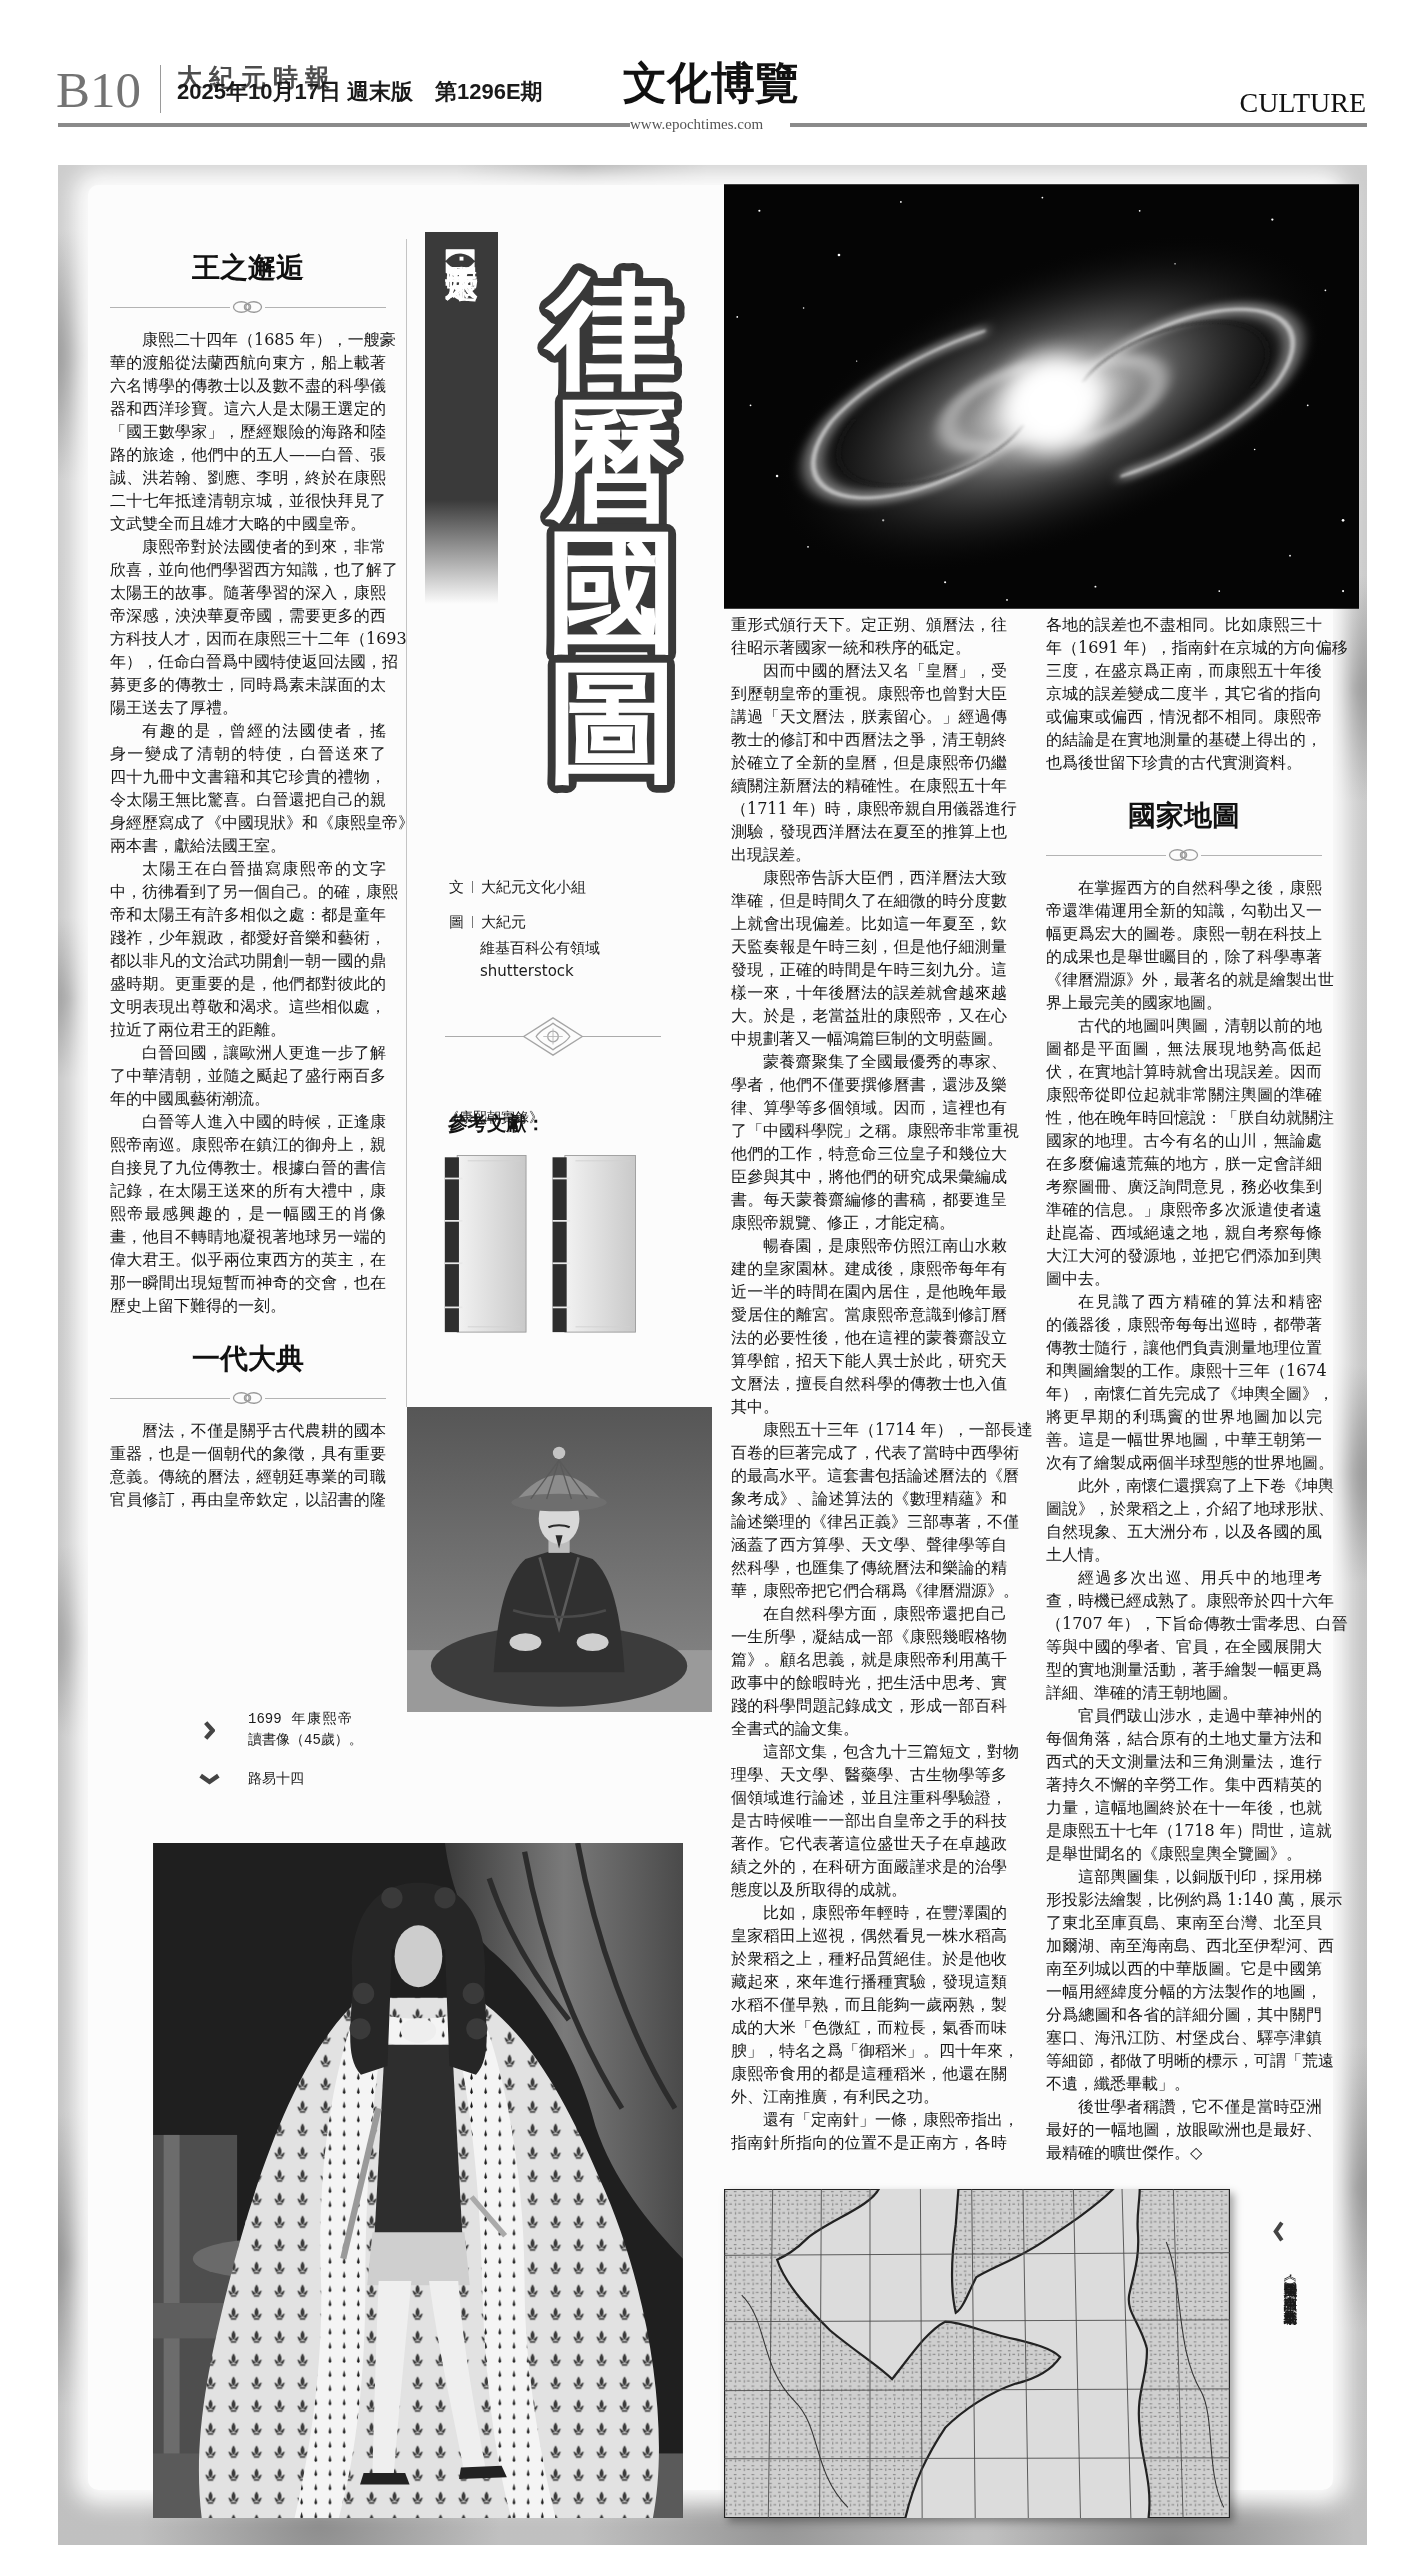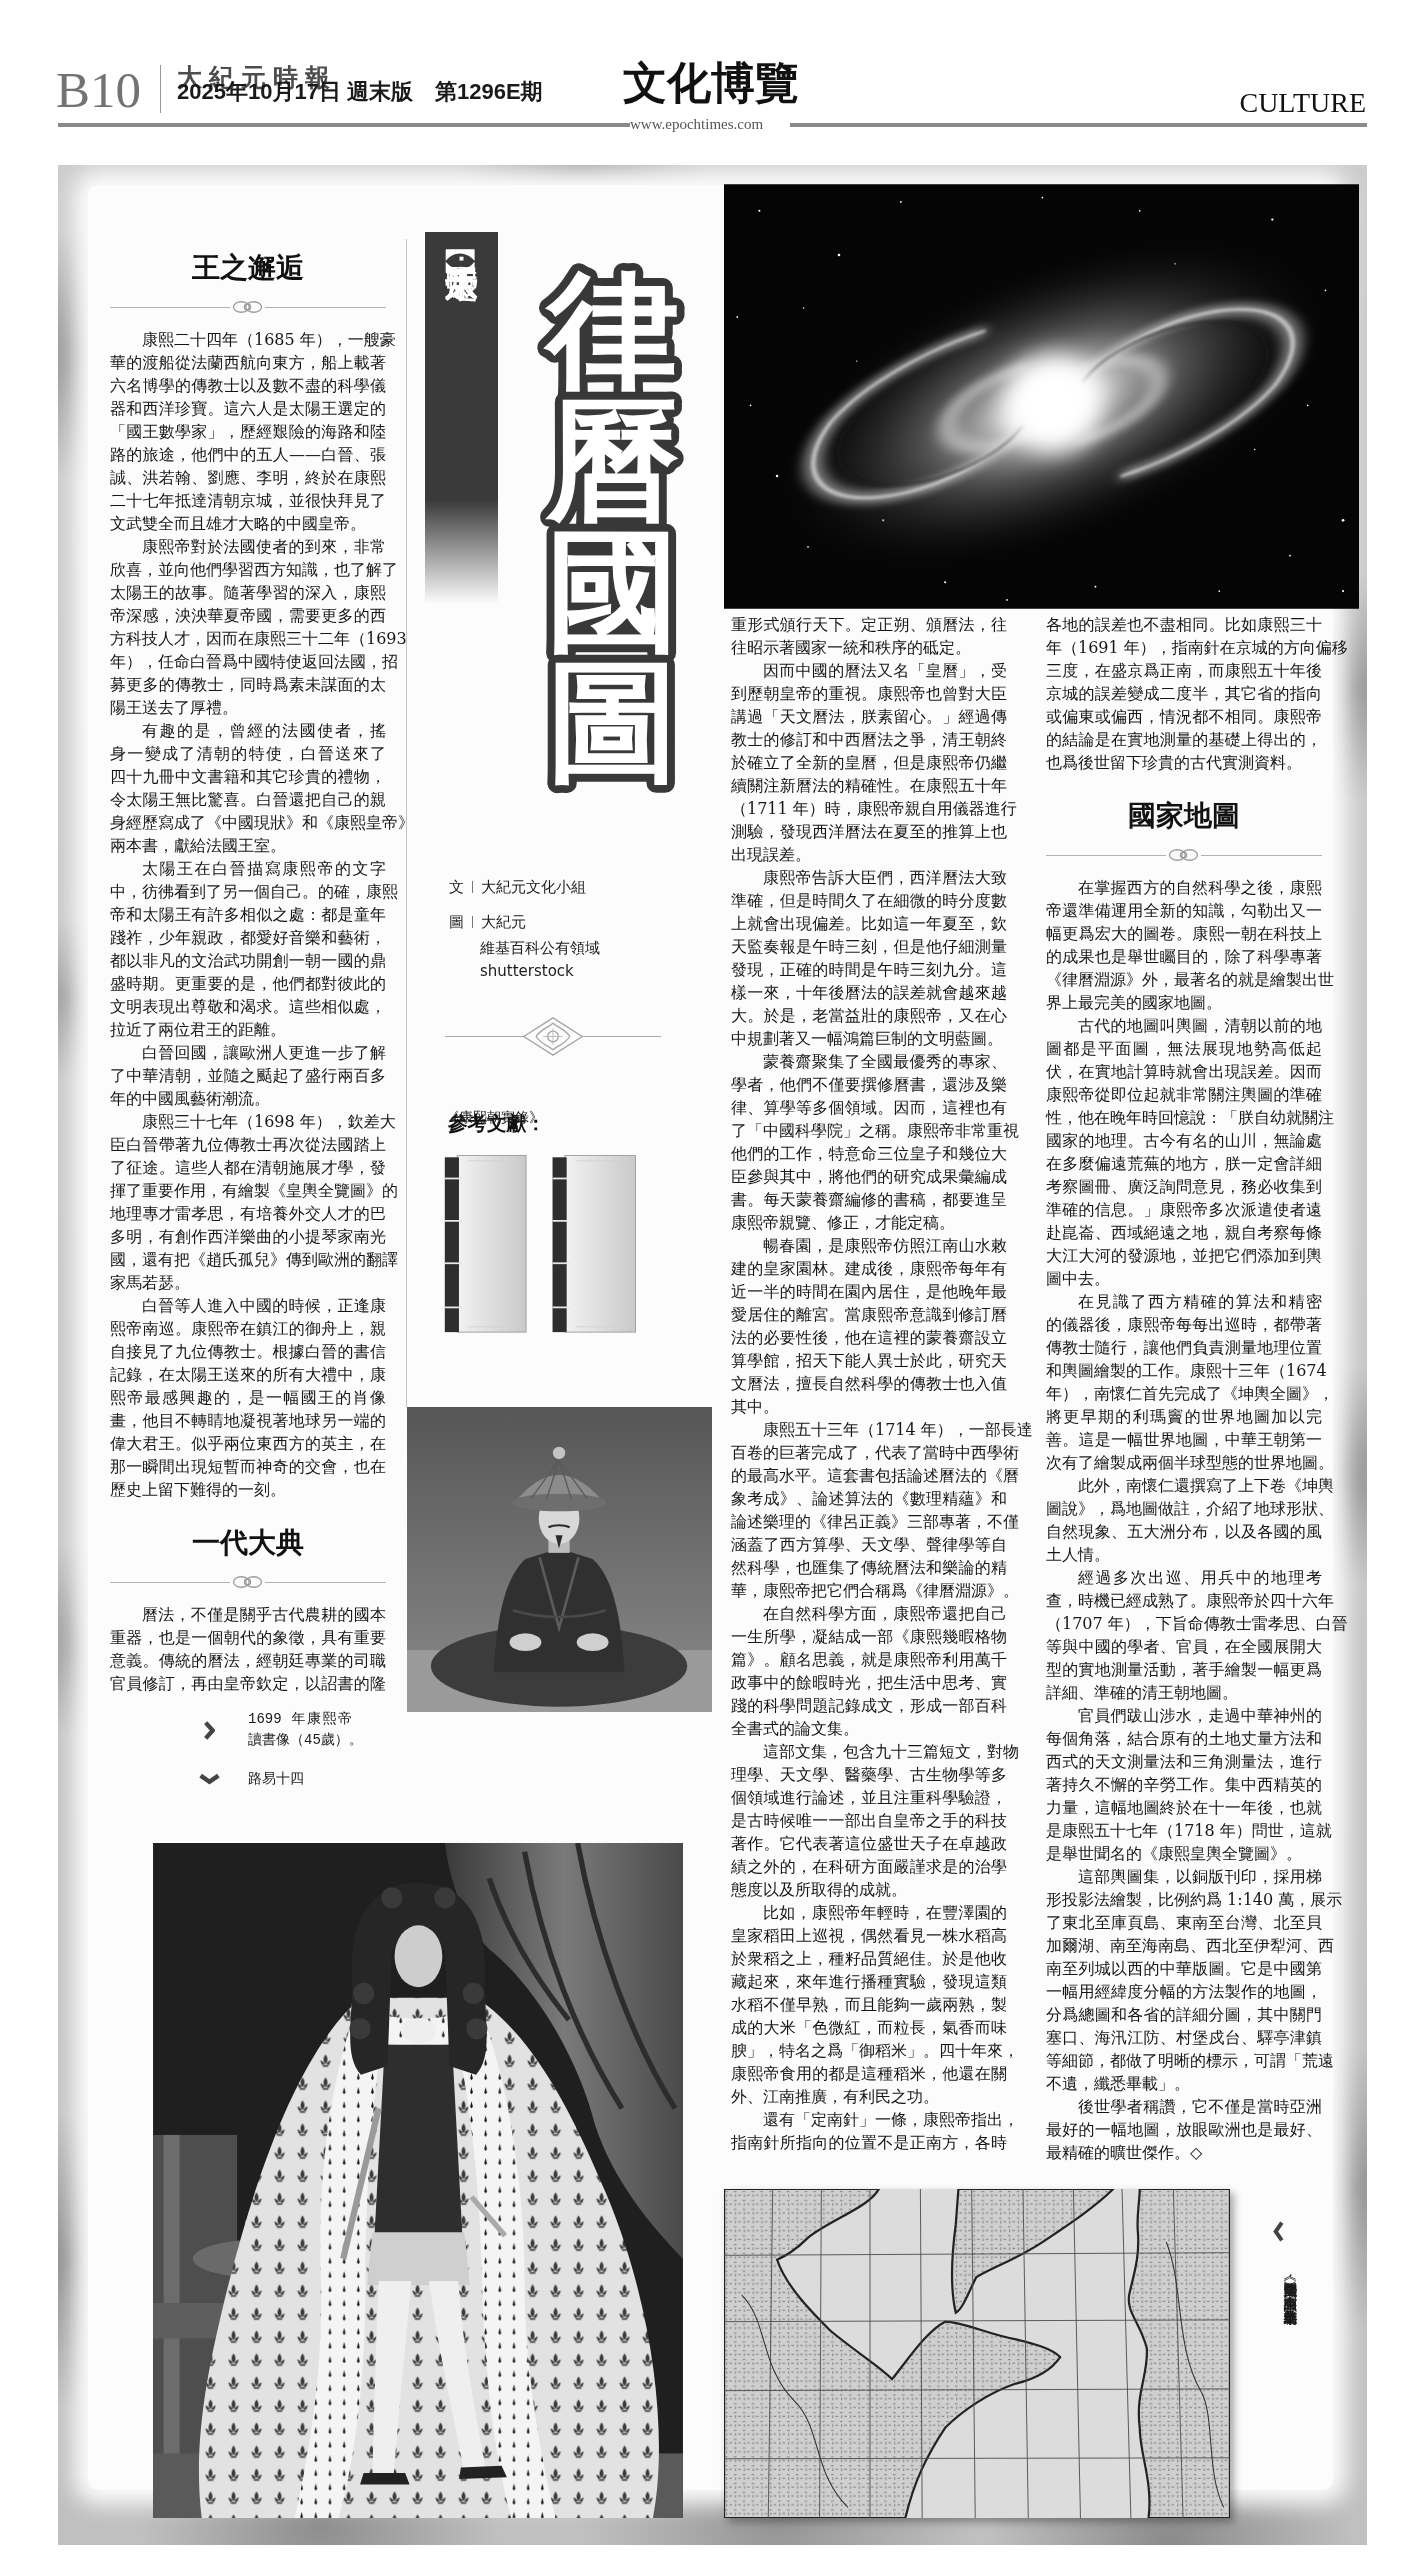--- a/index.html
+++ b/index.html
@@ -376,30 +376,20 @@
         <div class="ln">盛時期。更重要的是，他們都對彼此的</div>
         <div class="ln">文明表現出尊敬和渴求。這些相似處，</div>
         <div class="ln last">拉近了兩位君王的距離。</div>
       </div>
       <div class="para">
         <div class="ln first">白晉回國，讓歐洲人更進一步了解</div>
         <div class="ln">了中華清朝，並隨之颳起了盛行兩百多</div>
         <div class="ln last">年的中國風藝術潮流。</div>
       </div>
       <div class="para">
-        <div class="ln first">康熙三十七年（1698 年），欽差大</div>
-        <div class="ln">臣白晉帶著九位傳教士再次從法國踏上</div>
-        <div class="ln">了征途。這些人都在清朝施展才學，發</div>
-        <div class="ln">揮了重要作用，有繪製《皇輿全覽圖》的</div>
-        <div class="ln">地理專才雷孝思，有培養外交人才的巴</div>
-        <div class="ln">多明，有創作西洋樂曲的小提琴家南光</div>
-        <div class="ln">國，還有把《趙氏孤兒》傳到歐洲的翻譯</div>
-        <div class="ln last">家馬若瑟。</div>
-      </div>
-      <div class="para">
         <div class="ln first">白晉等人進入中國的時候，正逢康</div>
         <div class="ln">熙帝南巡。康熙帝在鎮江的御舟上，親</div>
         <div class="ln">自接見了九位傳教士。根據白晉的書信</div>
         <div class="ln">記錄，在太陽王送來的所有大禮中，康</div>
         <div class="ln">熙帝最感興趣的，是一幅國王的肖像</div>
         <div class="ln">畫，他目不轉睛地凝視著地球另一端的</div>
         <div class="ln">偉大君王。似乎兩位東西方的英主，在</div>
         <div class="ln">那一瞬間出現短暫而神奇的交會，也在</div>
         <div class="ln last">歷史上留下難得的一刻。</div>
       </div>
@@ -560,21 +550,21 @@
         <div class="ln">的儀器後，康熙帝每每出巡時，都帶著</div>
         <div class="ln">傳教士隨行，讓他們負責測量地理位置</div>
         <div class="ln">和輿圖繪製的工作。康熙十三年（1674</div>
         <div class="ln">年），南懷仁首先完成了《坤輿全圖》，</div>
         <div class="ln">將更早期的利瑪竇的世界地圖加以完</div>
         <div class="ln">善。這是一幅世界地圖，中華王朝第一</div>
         <div class="ln last">次有了繪製成兩個半球型態的世界地圖。</div>
       </div>
       <div class="para">
         <div class="ln first">此外，南懷仁還撰寫了上下卷《坤輿</div>
-        <div class="ln">圖說》，爲地圖做註，介紹了地球形狀、</div>
+        <div class="ln">圖說》，於衆稻之上，介紹了地球形狀、</div>
         <div class="ln">自然現象、五大洲分布，以及各國的風</div>
         <div class="ln last">土人情。</div>
       </div>
       <div class="para">
         <div class="ln first">經過多次出巡、用兵中的地理考</div>
         <div class="ln">查，時機已經成熟了。康熙帝於四十六年</div>
         <div class="ln">（1707 年），下旨命傳教士雷孝思、白晉</div>
         <div class="ln">等與中國的學者、官員，在全國展開大</div>
         <div class="ln">型的實地測量活動，著手繪製一幅更爲</div>
         <div class="ln last">詳細、準確的清王朝地圖。</div>

